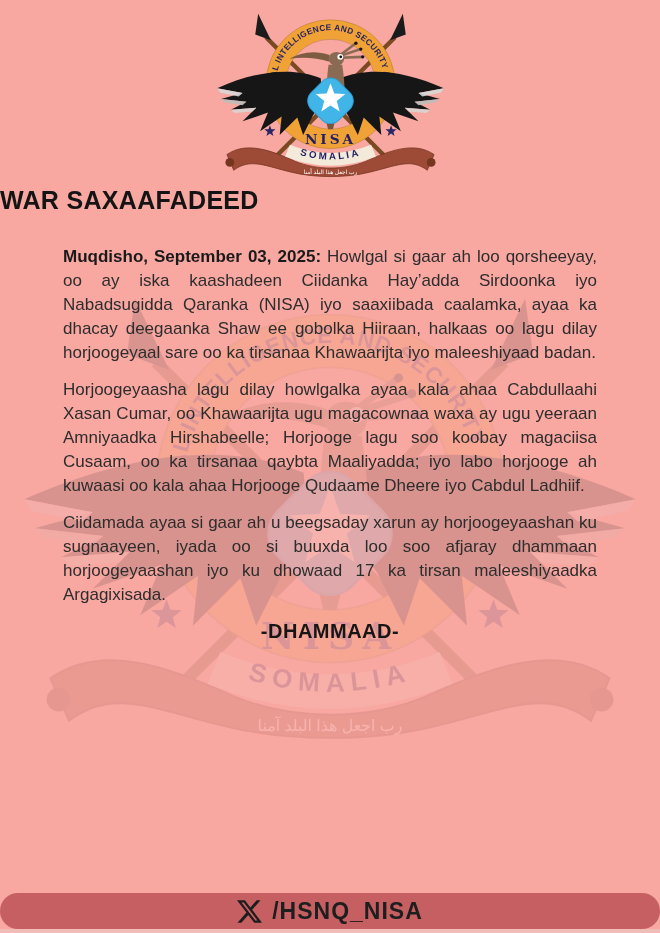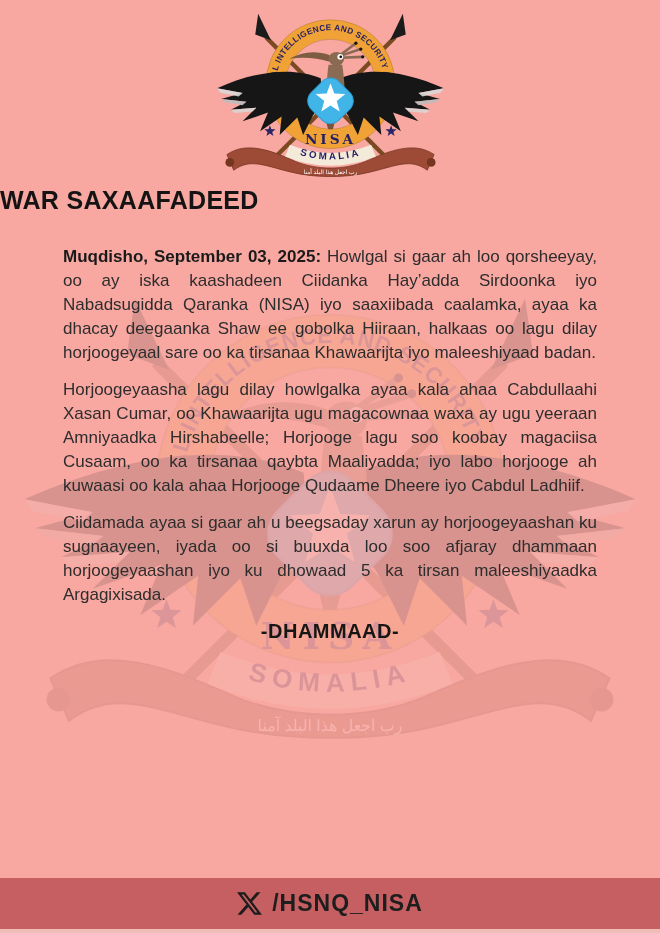--- a/index.html
+++ b/index.html
@@ -42,25 +42,26 @@
   .end-mark{
     margin-top:4px;
     text-align:center;
     font-size:20px;
     font-weight:bold;
     color:#161616;
     letter-spacing:0.5px;
   }
   .footer-bar{
     position:absolute;left:0;right:0;bottom:4px;
-    height:51px;
+    height:36px;
     background:#c65f62;
     display:flex;align-items:center;justify-content:center;
     gap:10px;
     z-index:2;
+    border-radius:19px;
   }
   .footer-bar .x-icon{width:25px;height:25px;display:block;}
   .footer-handle{
     font-size:23px;
     font-weight:bold;
     color:#1e1e1e;
     letter-spacing:1px;
   }
   .bottom-strip{
     position:absolute;left:0;right:0;bottom:0;
@@ -151,21 +152,21 @@
           <text x="120" y="170" text-anchor="middle" font-size="6" fill="#ffffff">رب اجعل هذا البلد آمنا</text>
         </g>
       </svg>
     </div>
 
     <h1 class="page-title">WAR SAXAAFADEED</h1>
 
     <div class="article">
       <p><b>Muqdisho, September 03, 2025:</b><span> Howlgal si gaar ah loo qorsheeyay, oo ay iska kaashadeen Ciidanka Hay’adda Sirdoonka iyo Nabadsugidda Qaranka (NISA) iyo saaxiibada caalamka, ayaa ka dhacay deegaanka Shaw ee gobolka Hiiraan, halkaas oo lagu dilay horjoogeyaal sare oo ka tirsanaa Khawaarijta iyo maleeshiyaad badan.</span></p>
       <p><span>Horjoogeyaasha lagu dilay howlgalka ayaa kala ahaa Cabdullaahi Xasan Cumar, oo Khawaarijta ugu magacownaa waxa ay ugu yeeraan Amniyaadka Hirshabeelle; Horjooge lagu soo koobay magaciisa Cusaam, oo ka tirsanaa qaybta Maaliyadda; iyo labo horjooge ah kuwaasi oo kala ahaa Horjooge Qudaame Dheere iyo Cabdul Ladhiif.</span></p>
-      <p><span>Ciidamada ayaa si gaar ah u beegsaday xarun ay horjoogeyaashan ku sugnaayeen, iyada oo si buuxda loo soo afjaray dhammaan horjoogeyaashan iyo ku dhowaad 5 ka tirsan maleeshiyaadka Argagixisada.</span></p>
+      <p><span>Ciidamada ayaa si gaar ah u beegsaday xarun ay horjoogeyaashan ku sugnaayeen, iyada oo si buuxda loo soo afjaray dhammaan horjoogeyaashan iyo ku dhowaad 17 ka tirsan maleeshiyaadka Argagixisada.</span></p>
     </div>
 
     <div class="end-mark">-DHAMMAAD-</div>
 
   </div>
 
   <svg class="watermark" viewBox="0 0 240 176" xmlns="http://www.w3.org/2000/svg" xmlns:xlink="http://www.w3.org/1999/xlink">
     <use xlink:href="#nisa-emblem" href="#nisa-emblem"></use>
   </svg>
 

